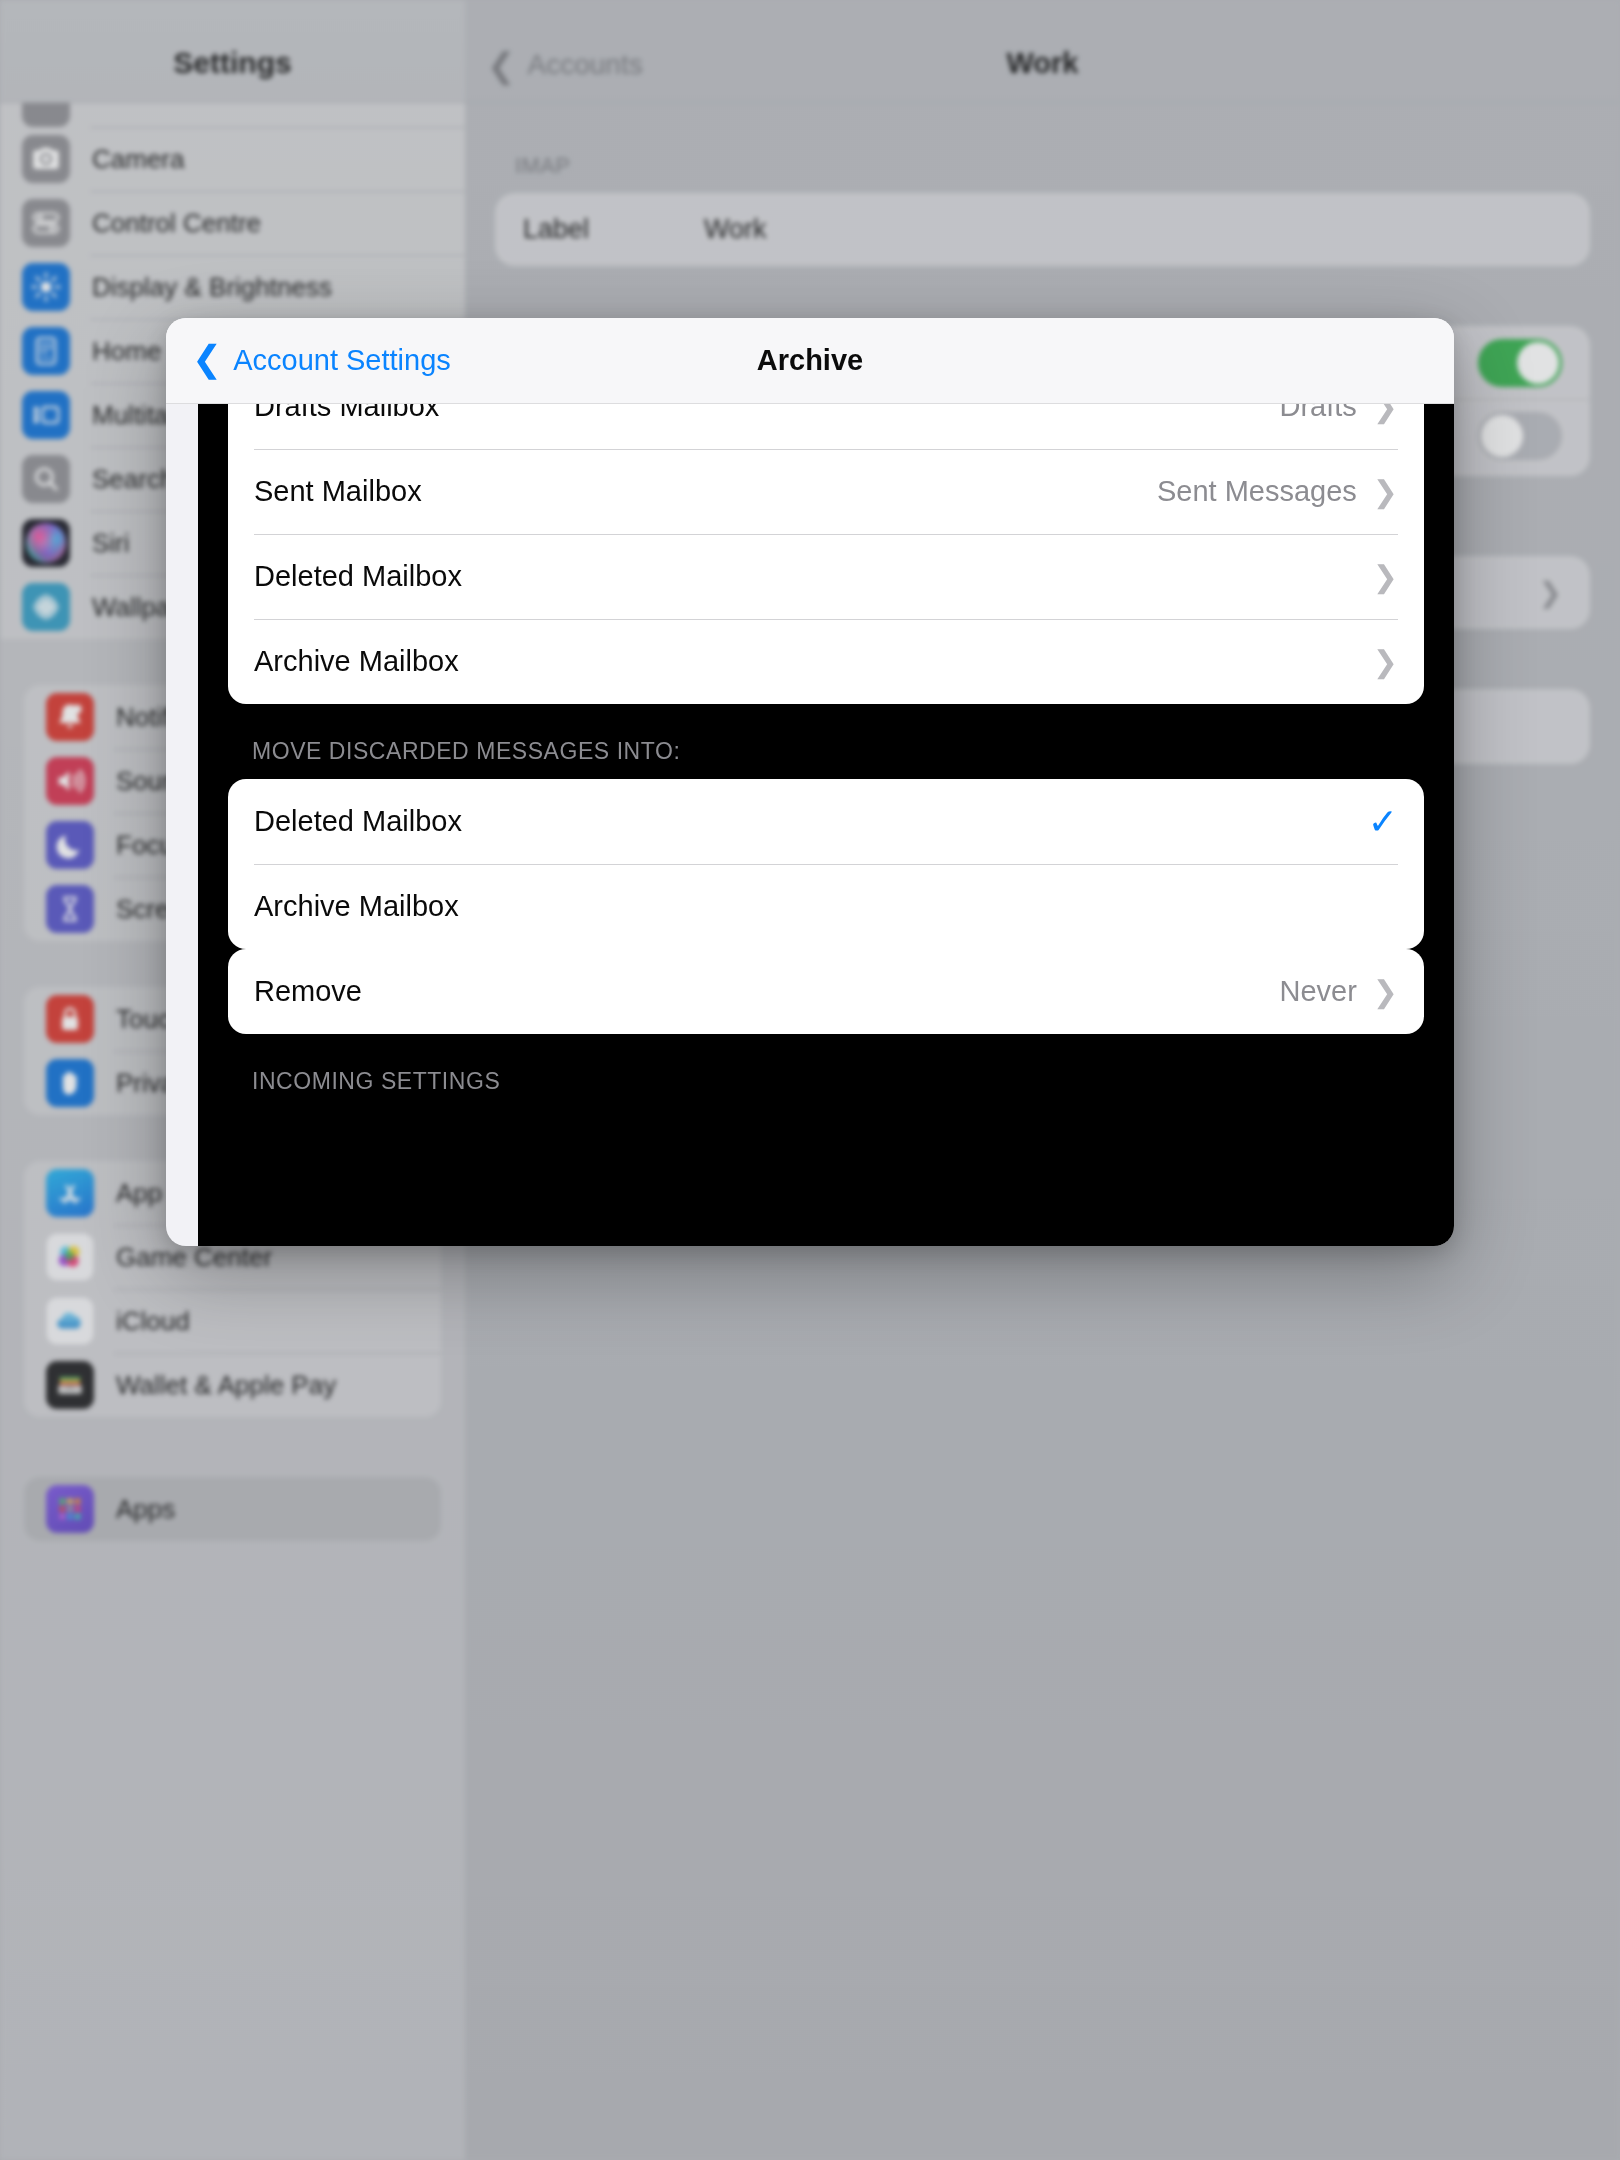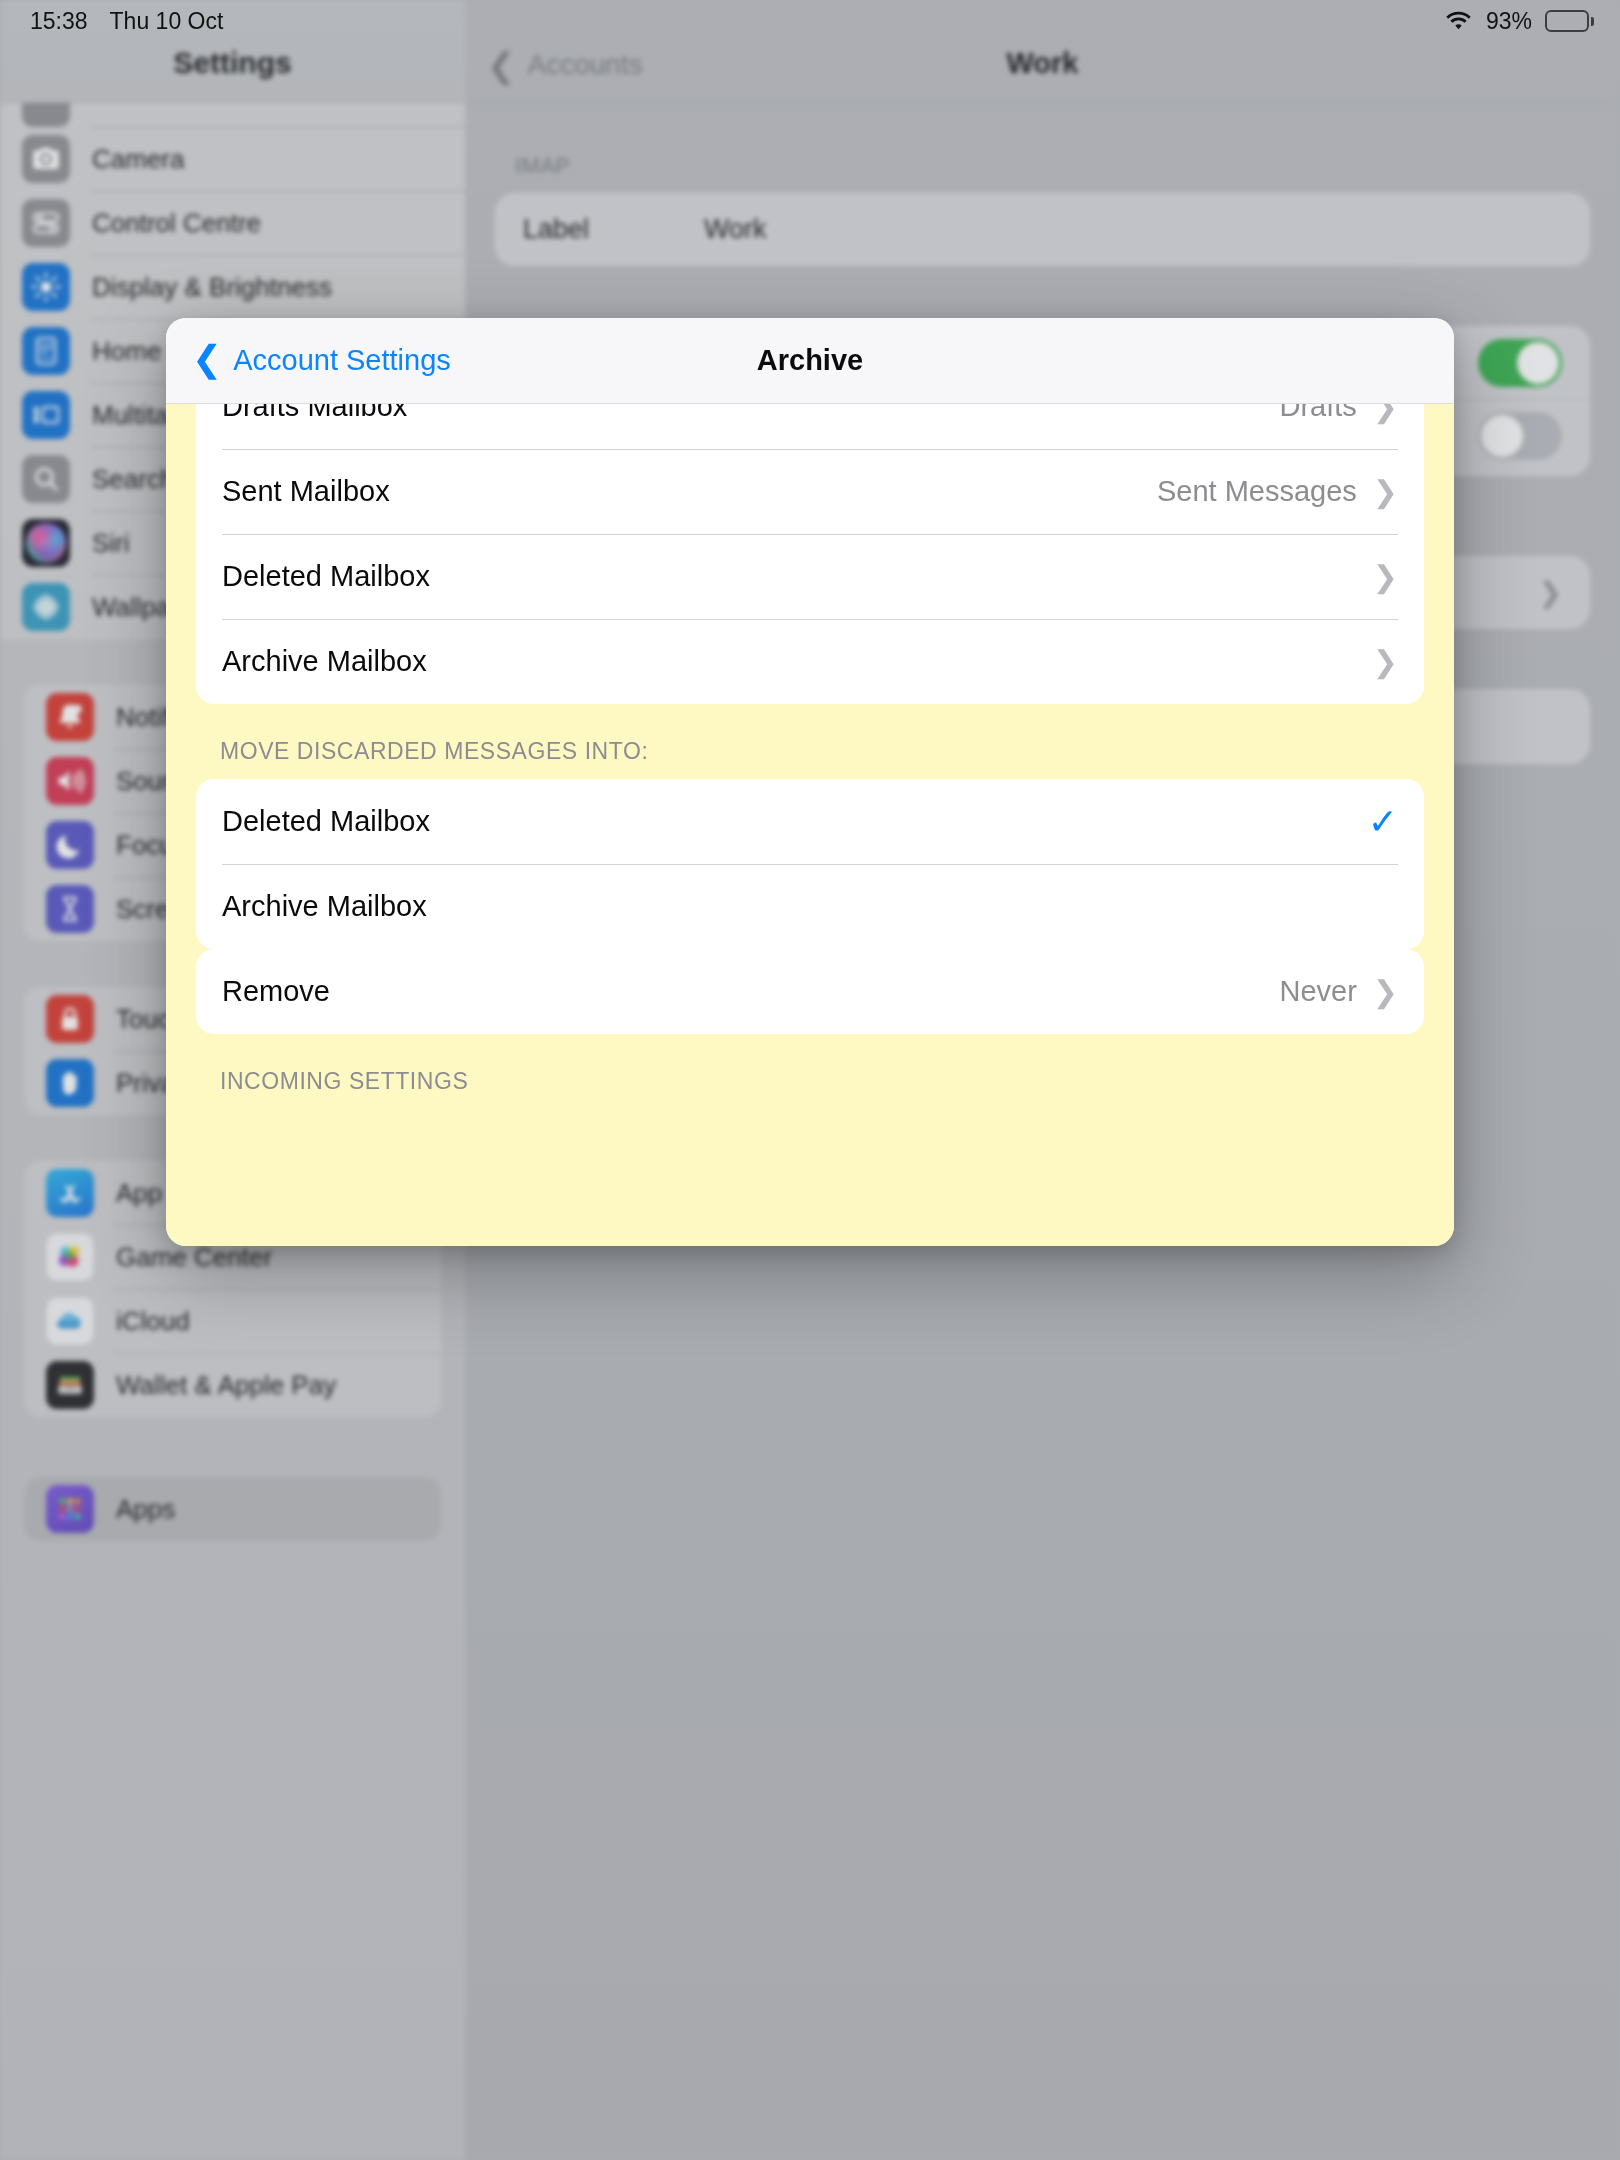--- a/index.html
+++ b/index.html
@@ -171,21 +171,22 @@
   }
   .modal-back .chev { font-size: 36px; line-height: 1; font-weight: 400; margin-top:-3px;}
   .modal-title {
     position: absolute; left: 0; right: 0; text-align: center;
     font-size: 29px; font-weight: 700; color: #0b0b0b;
     pointer-events: none;
   }
 
   .modal-body {
     height: 842px; overflow: hidden; position: relative;
-    background: #fef9c3;
+    background: #000000;
+    margin-left: 32px;
   }
   .m-card {
     background: #fff; border-radius: 18px; margin: 0 30px; overflow: hidden;
   }
   .m-card.top-clip { border-radius: 0 0 18px 18px; margin-top: -40px; }
   .m-row {
     display: flex; align-items: center; height: 85px;
     padding: 0 26px; position: relative;
   }
   .m-row + .m-row::before {
@@ -581,35 +582,14 @@
           <span class="m-value">Never</span>
           <span class="m-chev">❯</span>
         </div>
       </div>
 
       <div class="m-section">INCOMING SETTINGS</div>
 
     </div>
   </div>
 
-  <div class="statusbar">
-    <div class="sb-left">
-      <span>15:38</span>
-      <span>Thu 10 Oct</span>
-    </div>
-    <div class="sb-spacer"></div>
-    <div class="sb-right">
-      <span class="wifi-icon">
-        <svg viewBox="0 0 26 20" width="29" height="22" fill="#111">
-          <path d="M13 17.4l-2.9-3.2a4.3 4.3 0 015.8 0z"></path>
-          <path d="M13 9.4a8 8 0 00-5.6 2.3L5.6 9.8a10.6 10.6 0 0114.8 0l-1.8 1.9A8 8 0 0013 9.4z"></path>
-          <path d="M13 4.2a13.3 13.3 0 00-9.3 3.8L1.9 6.1a15.9 15.9 0 0122.2 0l-1.8 1.9A13.3 13.3 0 0013 4.2z"></path>
-        </svg>
-      </span>
-      <span>93%</span>
-      <span class="batt">
-        <span class="batt-body"><span class="batt-fill" style="width:93%"></span></span>
-        <span class="batt-cap"></span>
-      </span>
-    </div>
-  </div>
 
 </div>
 
 </body></html>

